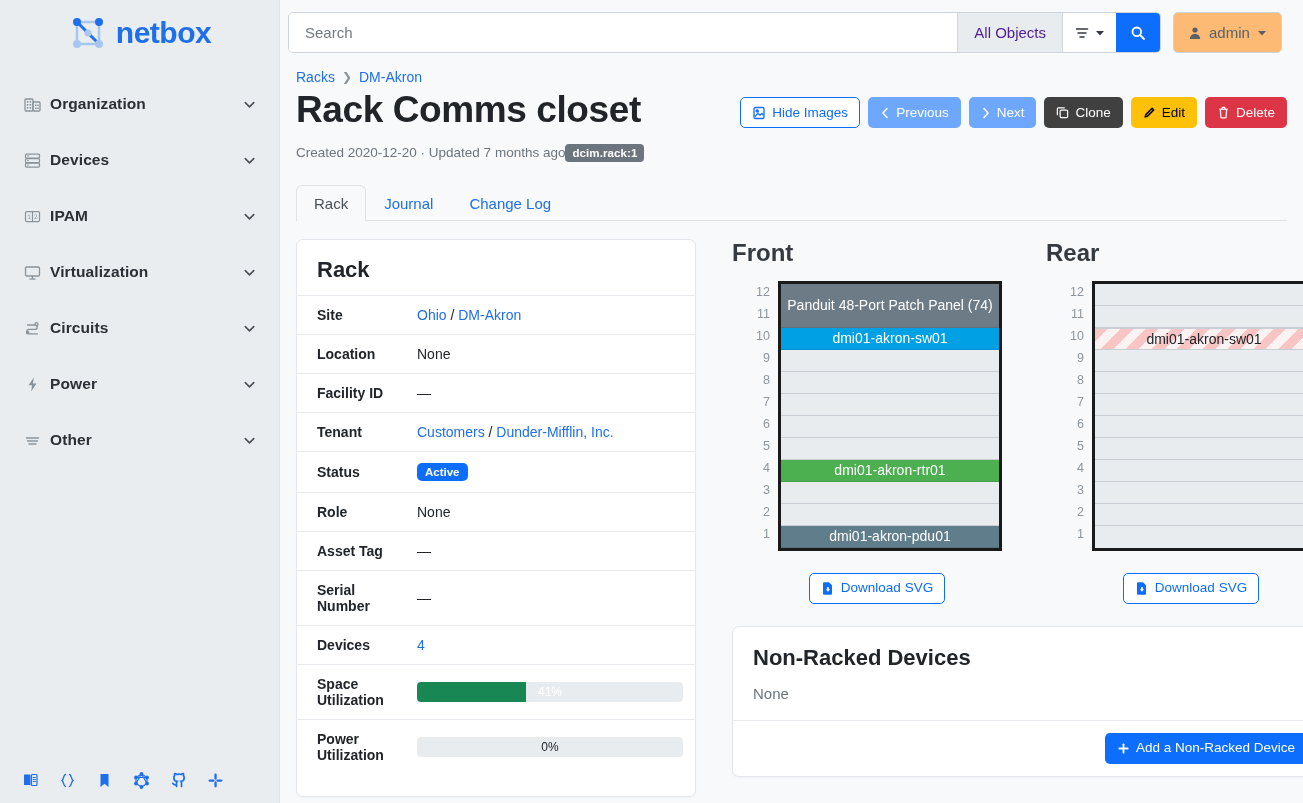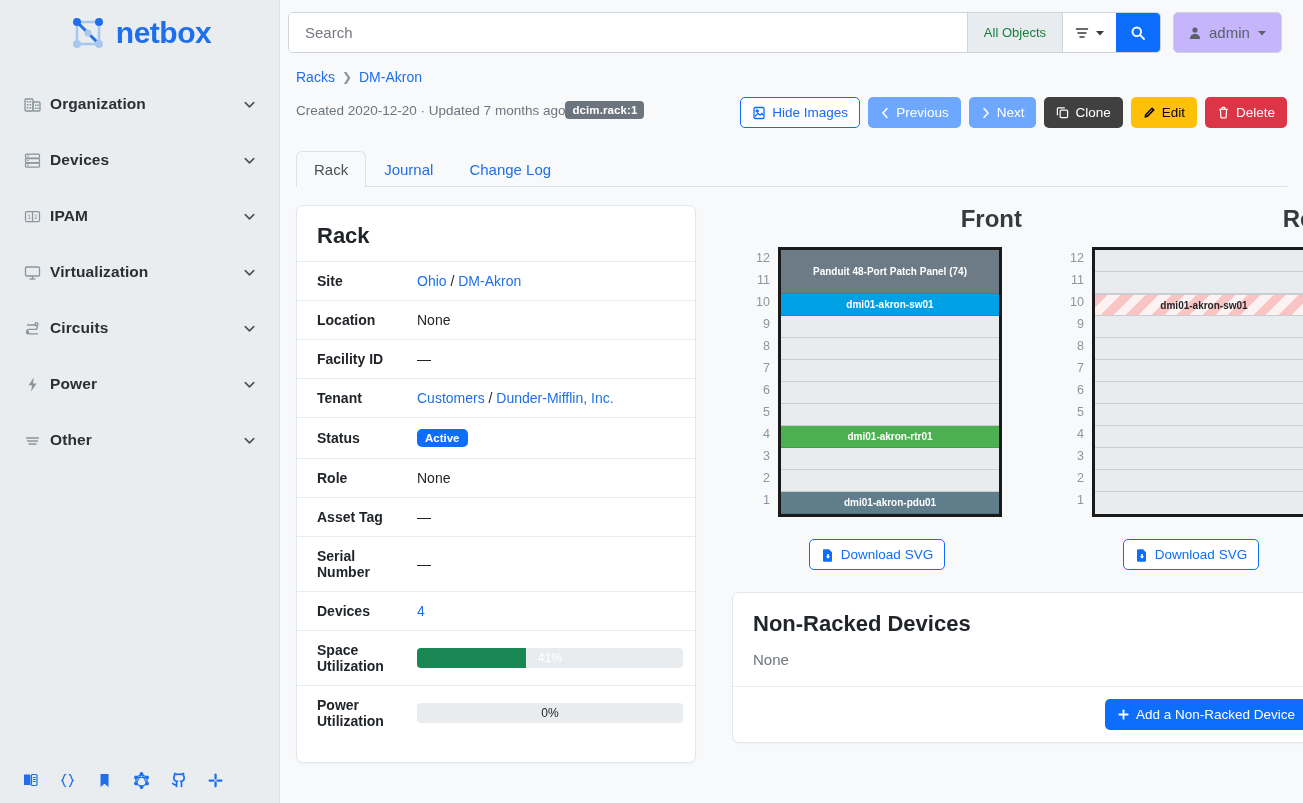--- a/index.html
+++ b/index.html
@@ -56,36 +56,36 @@
     width: 873px;
   }
   .search-input {
     flex: 1; border: none; outline: none;
     font-size: 15px; padding: 0 16px; color: #212529;
     font-family: "Liberation Sans", sans-serif; background: #fff;
   }
   .search-input::placeholder { color: #74797e; }
   .obj-select {
     display: flex; align-items: center; padding: 0 16px;
-    background: #e9ecef; color: #15803d; font-size: 13px;
+    background: #e9ecef; color: #4c1d95; font-size: 15px;
     border-left: 1px solid #ced4da; cursor: pointer; white-space: nowrap;
   }
   .filter-btn {
     display: flex; align-items: center; gap: 5px; padding: 0 11px;
     background: #fff; border-left: 1px solid #ced4da; cursor: pointer; color: #343a40;
   }
   .go-btn {
     display: flex; align-items: center; justify-content: center;
     width: 44px; background: #0d6efd; color: #fff; cursor: pointer;
   }
   .user-btn {
     margin-left: 12px; height: 41px;
     display: flex; align-items: center; gap: 7px;
     padding: 0 14px; border: 1px solid #ced4da; border-radius: 5px;
-    background: #c4b5fd; color: #5a6268; font-size: 15px; cursor: pointer;
+    background: #fdba74; color: #5a6268; font-size: 15px; cursor: pointer;
   }
 
   
   .content { padding: 0 16px 0 8px; }
   .breadcrumb { display: flex; align-items: center; gap: 7px; font-size: 14px; padding: 6px 0 4px 8px; }
   .breadcrumb a { color: #1f6feb; text-decoration: none; cursor: pointer; }
   .bc-sep { color: #8b949e; font-size: 12px; }
 
   .title-row { display: flex; align-items: flex-start; padding-left: 8px; }
   .title-col { flex: 1; }
@@ -152,42 +152,42 @@
   .util-fill { position: absolute; left: 0; top: 0; bottom: 0; background: #198754; }
   .util-text {
     position: absolute; inset: 0; display: flex; align-items: center; justify-content: center;
     font-size: 12px; color: #fff; font-weight: 400;
   }
   .util-text.dark { color: #212529; }
 
   
   .elev-row { display: flex; gap: 24px; justify-content: flex-start; padding-left: 12px; }
   .elev-col { width: 290px; }
-  .elev-head { text-align: right; font-size: 24px; font-weight: 700; color: #343a40; margin-bottom: 14px; }
+  .elev-head { text-align: left; font-size: 24px; font-weight: 700; color: #343a40; margin-bottom: 14px; }
   .elev-wrap { display: flex; justify-content: center; }
   .elev { display: flex; }
   .ru-labels { display: flex; flex-direction: column; width: 26px; }
   .ru-label {
     height: 22px; display: flex; align-items: center; justify-content: flex-end;
     padding-right: 8px; font-size: 12.5px; color: #8d969e;
   }
   .rack-box {
     width: 224px; border: 3px solid #1a1a1a; background: #e9ecef;
     display: flex; flex-direction: column;
   }
   .ru-slot {
     height: 22px; border-bottom: 1px solid #c8ced3; background: #e9ecef;
     display: flex; align-items: center; justify-content: center;
     font-size: 12.5px;
   }
   .ru-slot:last-child { border-bottom: none; }
   .dev {
     color: #fff; border-bottom: 1px solid rgba(0,0,0,.10);
     display: flex; align-items: center; justify-content: center;
-    font-size: 10px; cursor: pointer; text-align: left; font-weight: bold;
+    font-size: 14px; cursor: pointer; text-align: left;
   }
   .dev.striped {
     background:
       repeating-linear-gradient(135deg, #f8c4c4 0 9px, #fdf2f2 9px 18px);
     color: #212529;
     border-top: 1px solid #c8ced3; border-bottom: 1px solid #c8ced3;
   }
   .dl-row { display: flex; gap: 24px; padding-left: 12px; margin-top: 22px; }
   .dl-col { width: 290px; display: flex; justify-content: center; }
 
@@ -446,20 +446,21 @@
     <div class="content">
 
       <div class="breadcrumb">
         <a>Racks</a>
         <span class="bc-sep">❯</span>
         <a>DM-Akron</a>
       </div>
 
       <div class="title-row">
         <div class="title-col">
+          <div class="page-title">Rack Comms closet</div>
           <div class="meta">
             <span>Created 2020-12-20 · Updated 7 months ago</span>
             <span class="meta-badge">dcim.rack:1</span>
           </div>
         </div>
 
         <div class="actions">
           <div class="btn btn-outline-primary">
             <span>
               <svg width="14" height="14" viewBox="0 0 14 14" fill="none" stroke="currentColor" stroke-width="1.3">

